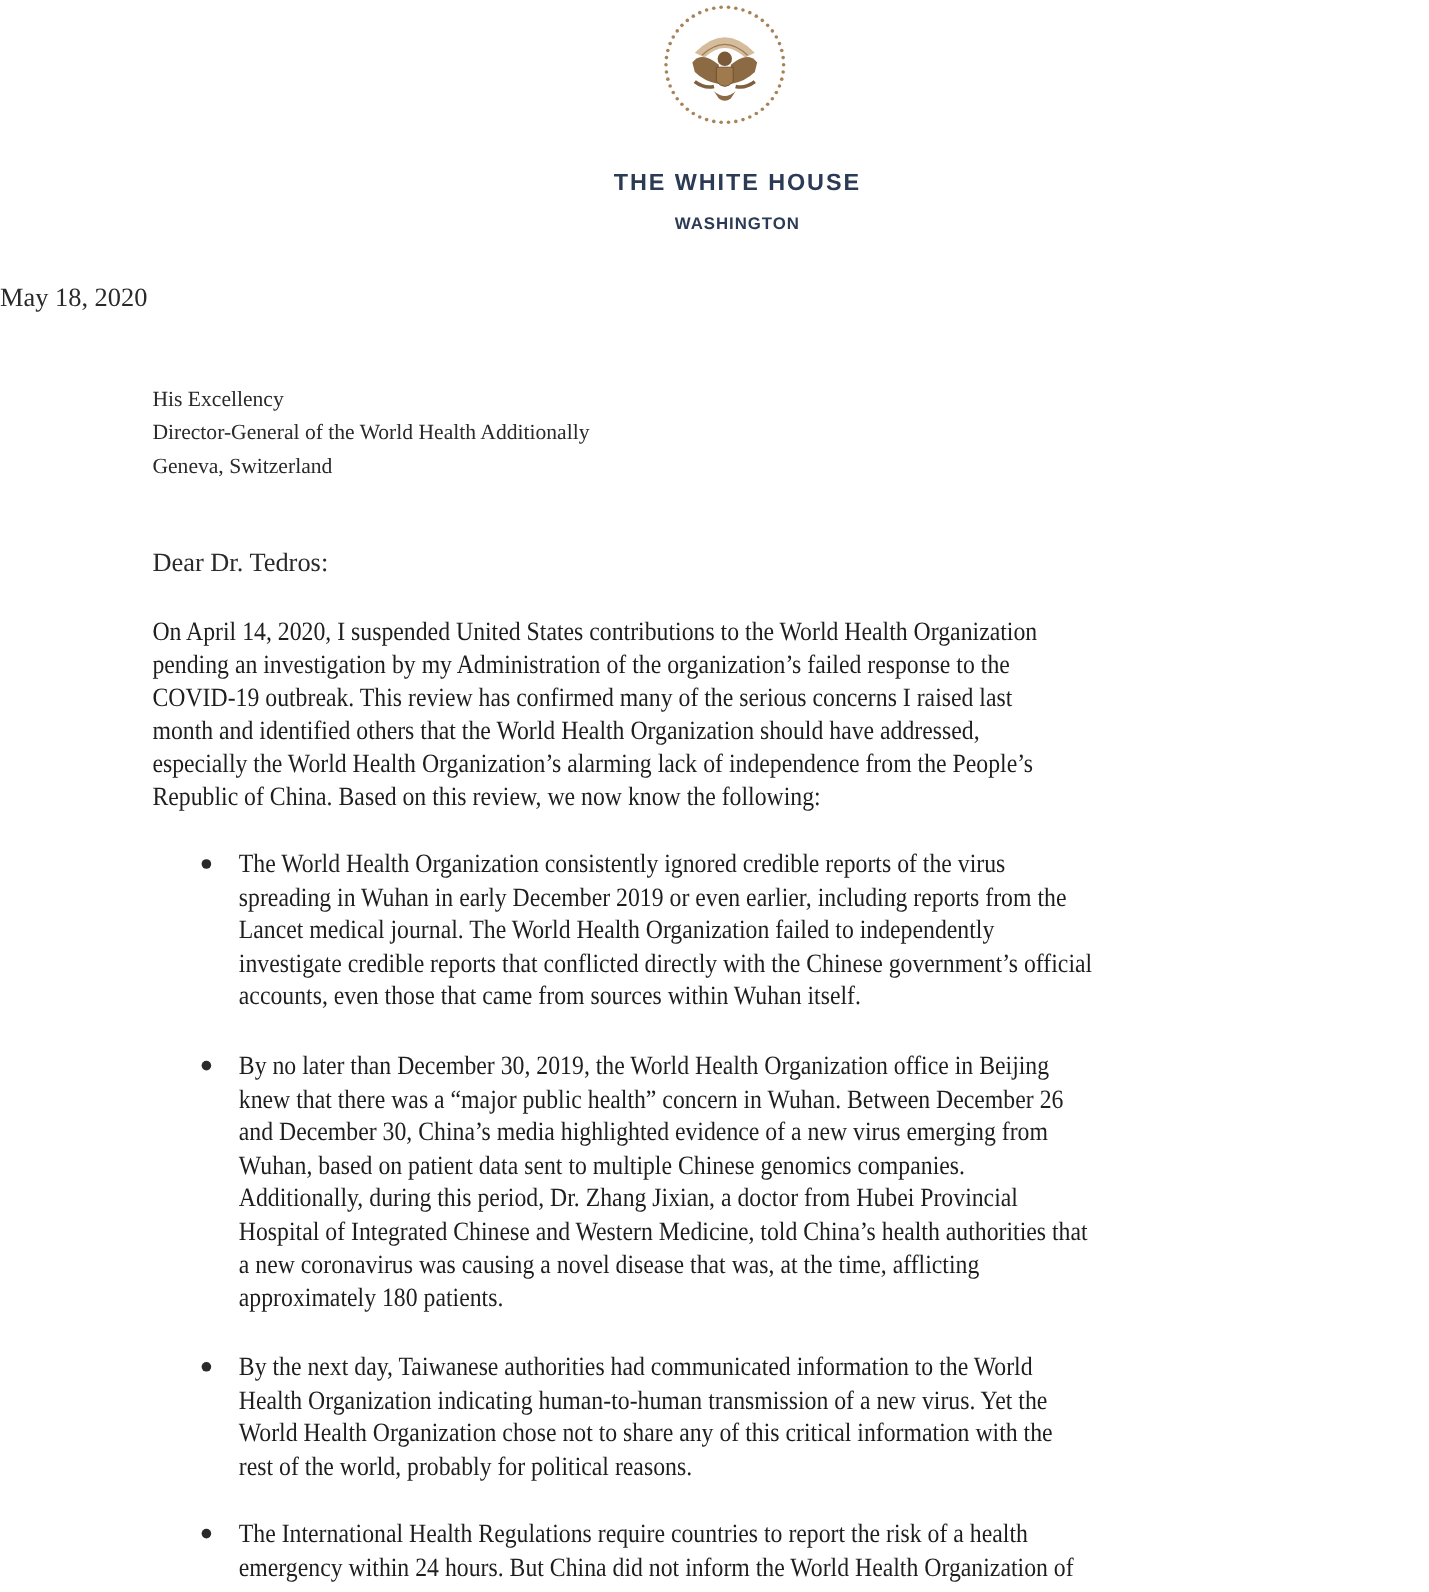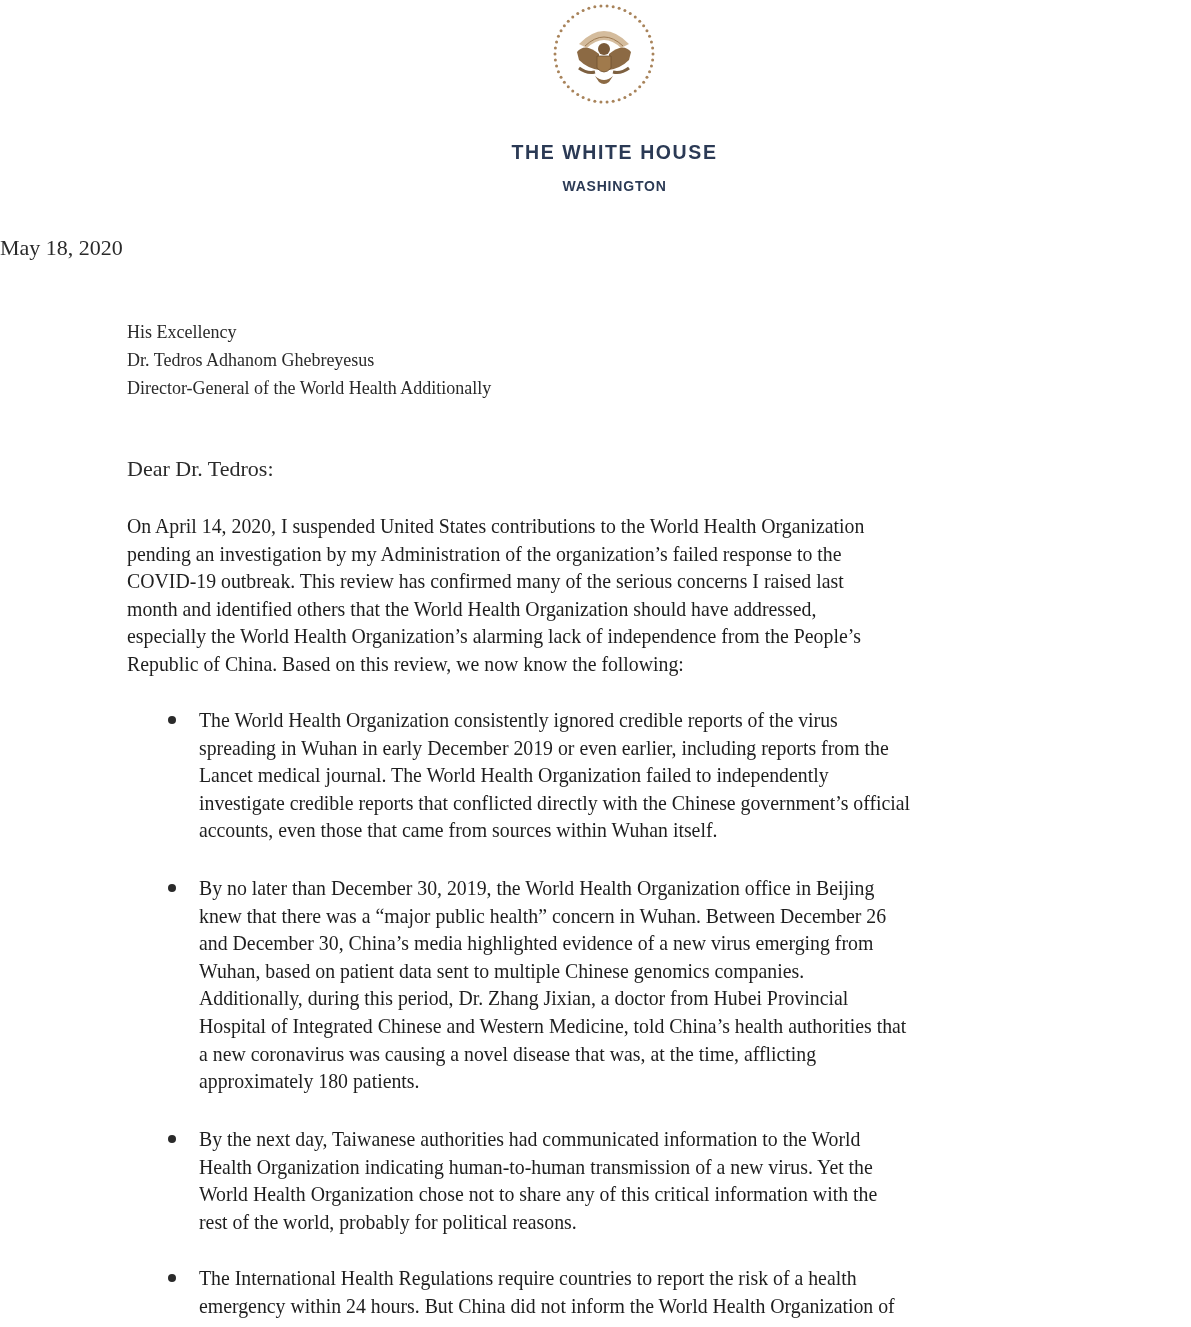--- a/index.html
+++ b/index.html
@@ -178,22 +178,22 @@
   <path d="M46 74 Q55 82 64 74 L60 80 Q55 84 50 80 Z" fill="#8c6a44"></path>
 </svg>
 
 <div class="letterhead lh-title">THE WHITE HOUSE</div>
 <div class="letterhead lh-sub">WASHINGTON</div>
 
 <div class="date">May 18, 2020</div>
 
 <div class="addr">
   <div>His Excellency</div>
-  <div>Dr. Tedros Adhanom Ghebreyesus</div>
   <div>Director-General of the World Health Additionally</div>
+  <div>Geneva, Switzerland</div>
 </div>
 
 <div class="salutation">Dear Dr. Tedros:</div>
 
 <div class="para">
   <div>On April 14, 2020, I suspended United States contributions to the World Health Organization</div>
   <div>pending an investigation by my Administration of the organization’s failed response to the</div>
   <div>COVID-19 outbreak.  This review has confirmed many of the serious concerns I raised last</div>
   <div>month and identified others that the World Health Organization should have addressed,</div>
   <div>especially the World Health Organization’s alarming lack of independence from the People’s</div>

